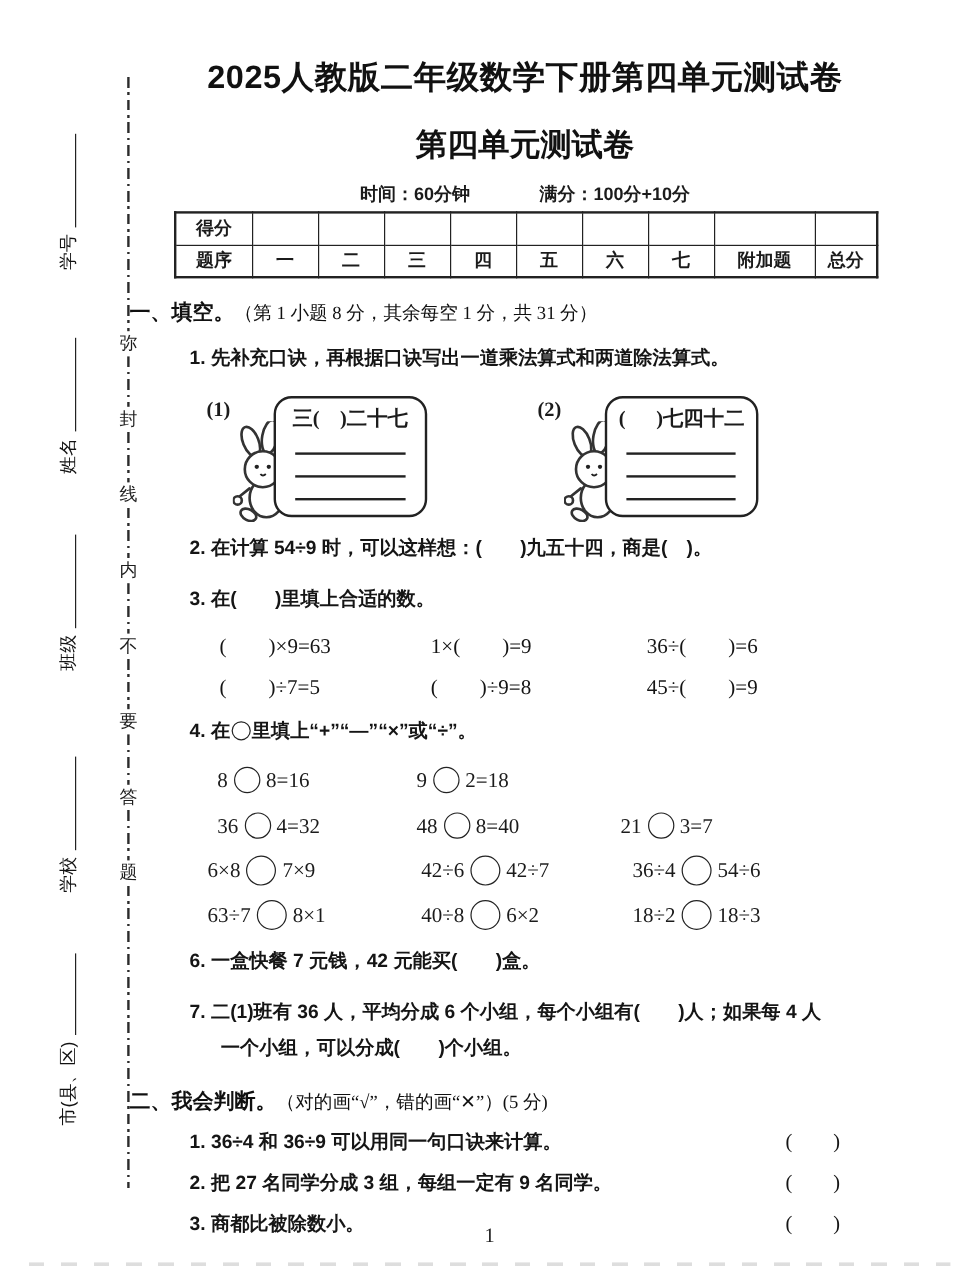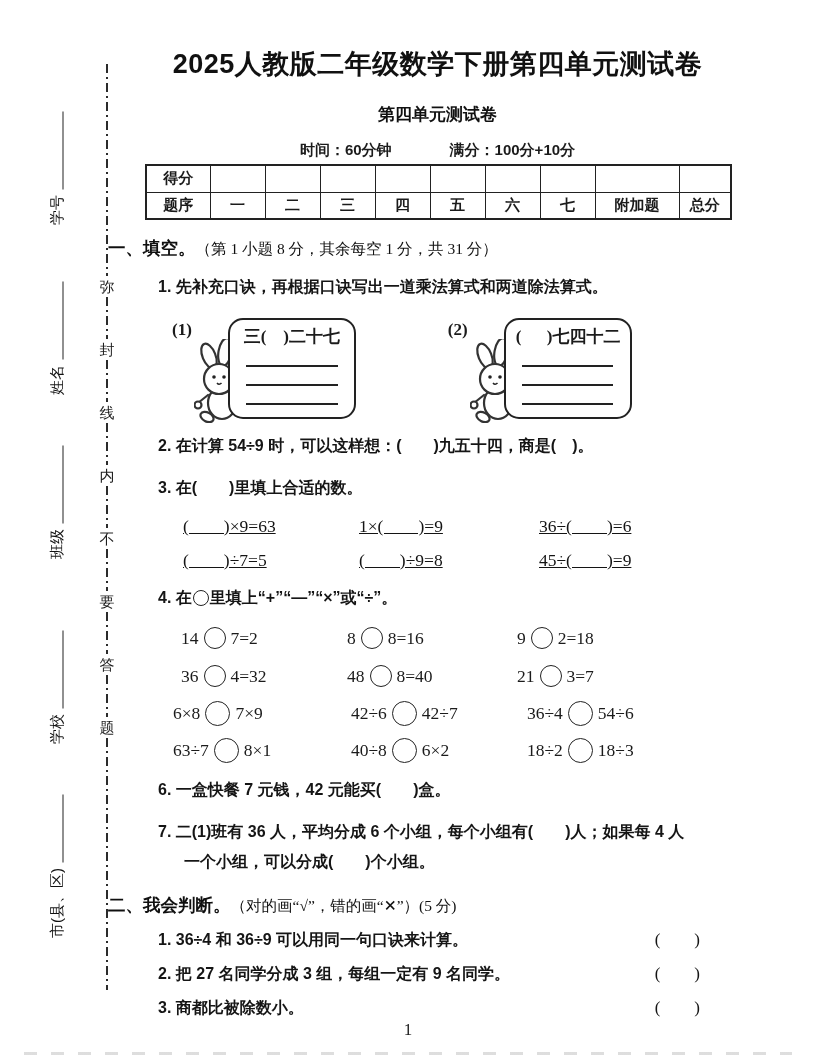--- a/index.html
+++ b/index.html
@@ -29,21 +29,21 @@
   .side-label.wide .blank { width:68px; }
   .lab-1 { width:120px; left:-3px;  top:159px; }
   .lab-2 { width:120px; left:-3px;  top:329px; }
   .lab-3 { width:120px; left:-3px;  top:493px; }
   .lab-4 { width:120px; left:-3px;  top:678px; }
   .lab-5 { width:160px; left:-23px; top:857px; }
   
   .main { position:absolute; left:108px; top:0; width:622px; }
   .head-wrap { margin-left:37px; width:585px; text-align:center; }
   .title { font-size:27px; font-weight:700; margin:46px 0 0; letter-spacing:0.5px; color:#111; }
-  .subtitle { font-size:17px; font-weight:700; margin:21px 0 0; color:#111;text-align:center; }
+  .subtitle { font-size:26px; font-weight:700; margin:21px 0 0; color:#111;text-align:center; }
   .meta { margin-top:15px; font-size:15px; font-weight:700; display:flex; justify-content:center; gap:58px; }
   table.score { margin-top:4px; border-collapse:collapse; width:585px; table-layout:fixed; border:2.4px solid #222; }
   table.score td { border:1.4px solid #222; height:27px; text-align:center; font-size:15px; font-weight:700; padding:0; }
   
   .sec-head { margin:16px 0 0 0; font-size:17.5px; font-weight:700; color:#101010; }
   .sec-head .note { font-weight:400; font-family:Liberation Serif, serif; font-size:15.5px; }
   .stem { margin:12px 30px 0 76px; text-indent:-26px; font-size:16px; font-weight:600; line-height:30px; color:#151515; }
   
   .boxes-row { display:flex; margin:16px 0 0 64px; align-items:flex-start; }
   .box-group { display:flex; align-items:flex-start; }
@@ -52,21 +52,21 @@
   .recite-wrap { position:relative; }
   .rabbit { position:absolute; left:-34px; bottom:-4px; z-index:0; }
   .recite-box {
     position:relative; z-index:1; width:128px; height:101px; border:2.2px solid #222;
     border-radius:15px; background:#fff; padding:5px 10px 8px;
   }
   .recite-box .formula { font-family:"Liberation Serif", serif; font-size:17px; font-weight:700; text-align:center; white-space:nowrap; }
   .recite-box .bline { border-bottom:2px solid #222; height:19px; width:88%; margin:0 auto; }
   
   .eq-grid { display:grid; grid-template-columns:176px 180px auto; margin:13px 0 0 75px;
-             font-family:"Liberation Serif", serif; font-size:17.5px; color:#141414;text-decoration:underline; }
+             font-family:"Liberation Serif", serif; font-size:17.5px; color:#141414; }
   .op-grid { display:grid; grid-template-columns:166px 170px auto; margin:12px 0 0 73px;
              font-family:"Liberation Serif", serif; font-size:17.5px; align-items:center; }
   .cmp-grid { display:grid; grid-template-columns:178px 176px auto; margin:11px 0 0 65px;
               font-family:"Liberation Serif", serif; font-size:17.5px; align-items:center; }
   .op-cell { display:flex; align-items:center; gap:5px; height:26px; }
   .circle { width:22px; height:22px; border:1.7px solid #222; border-radius:50%; display:inline-block; background:#fff; flex:0 0 auto; }
   .circle-lg { width:25px; height:25px; }
   .circle-sm { width:16px; height:16px; border:1.5px solid #222; border-radius:50%; display:inline-block; vertical-align:-3px; margin:0 1px; background:#fff; }
   
   .judge-item { display:flex; justify-content:space-between; align-items:baseline; margin:13px 30px 0 50px;
@@ -244,25 +244,20 @@
   </div>
   <div class="eq-grid">
     <span>(  )÷7=5</span>
     <span>(  )÷9=8</span>
     <span>45÷(  )=9</span>
   </div>
 
   <p class="stem"><span>4. 在</span><span class="circle-sm"></span><span>里填上“+”“—”“×”或“÷”。</span></p>
   <div class="op-grid">
     <span class="op-cell">
-        <span>14</span>
-        <span class="circle"></span>
-        <span>7=2</span>
-      </span>
-    <span class="op-cell">
         <span>8</span>
         <span class="circle"></span>
         <span>8=16</span>
       </span>
     <span class="op-cell">
         <span>9</span>
         <span class="circle"></span>
         <span>2=18</span>
       </span>
   </div>

